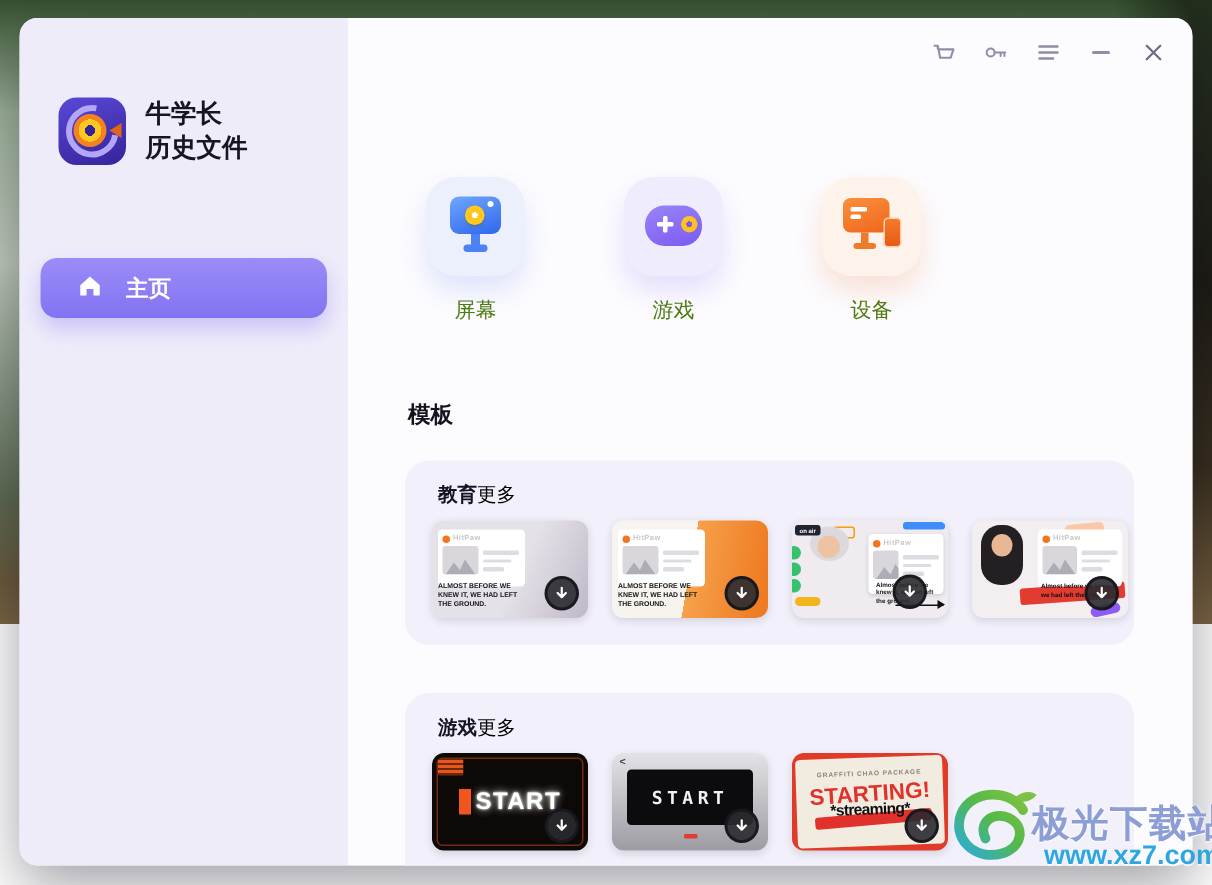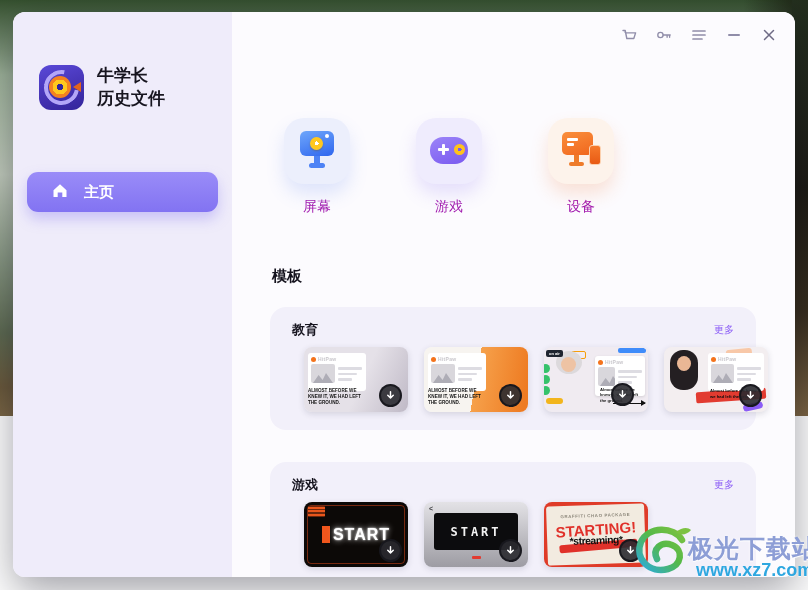--- a/index.html
+++ b/index.html
@@ -57,21 +57,21 @@
   .tab.active .bar { display:block; width:27px; height:4px; border-radius:2px; background:#8a7bf4; margin:7px auto 0; }
 
   
   .actions { position:absolute; left:52px; top:106px; display:flex; gap:66px; }
   .action { width:66px; text-align:center; cursor:pointer; }
   .qcard { position:relative; width:66px; height:66px; border-radius:20px; }
   .qcard.blue   { background:#eceffc; box-shadow:0 10px 18px rgba(90,130,240,.18); }
   .qcard.purple { background:#efecfd; box-shadow:0 10px 18px rgba(130,100,240,.18); }
   .qcard.orange { background:#fef6ea; box-shadow:0 10px 18px rgba(245,150,30,.18); }
   .qcard.coral  { background:#fdf3eb; box-shadow:0 10px 18px rgba(240,110,40,.18); }
-  .action .lbl { margin-top:14px; font-size:14px; color:#a21caf; }
+  .action .lbl { margin-top:14px; font-size:14px; color:#4d7c0f; }
 
   
   .ic-screen .scr { position:absolute; left:16px; top:13px; width:34px; height:25px; border-radius:6px;
     background:linear-gradient(160deg,#6fa7fb,#2f66ee); }
   .ic-screen .lens { position:absolute; left:26px; top:19px; width:13px; height:13px; border-radius:50%;
     background:radial-gradient(circle,#fff 0 2px,#ffc81e 2px); box-shadow:0 1px 2px rgba(120,80,0,.4); }
   .ic-screen .dot { position:absolute; left:41px; top:16px; width:4px; height:4px; border-radius:50%; background:#fff; }
   .ic-screen .neck { position:absolute; left:30px; top:38px; width:6px; height:8px; background:#4d82f5; }
   .ic-screen .base { position:absolute; left:25px; top:45px; width:16px; height:5px; border-radius:3px; background:#4d82f5; }
 
@@ -102,24 +102,24 @@
   .ic-dev .base { position:absolute; left:21px; top:44px; width:15px; height:4px; border-radius:2px; background:#ee7b2a; }
   .ic-dev .phone { position:absolute; left:41px; top:27px; width:12px; height:20px; border-radius:3px;
     background:linear-gradient(180deg,#f67a2b,#e85a14); border:1.5px solid #fcd0ae; }
 
   .tpl-title { position:absolute; left:40px; top:255px; font-size:15px; font-weight:700; color:#14121d; }
 
   
   .panel { position:absolute; left:38px; width:486px; height:123px; background:#f2f0fa; border-radius:16px; }
   .panel.edu { top:295px; }
   .panel.game { top:450px; height:135px; }
-  .panel .phead { display:flex; justify-content:space-between; align-items:center; padding:14px 22px 0 22px; }
+  .panel .phead { display:flex; justify-content:flex-start; align-items:center; padding:14px 22px 0 22px; }
   .panel .ptitle { font-size:13px; font-weight:700; color:#16141f; }
-  .panel .more { font-size:10px; color:#8b5cf6; cursor:pointer; }
-  .thumbs { position:absolute; left:34px; top:40px; display:flex; gap:16px; }
+  .panel .more { font-size:13px; color:#000000; cursor:pointer; }
+  .thumbs { position:absolute; left:18px; top:40px; display:flex; gap:16px; }
   .thumb { position:relative; width:104px; height:65px; border-radius:8px; overflow:hidden; cursor:pointer;
     box-shadow:0 2px 6px rgba(40,40,70,.15); background:#ddd; }
 
   
   .dl { position:absolute; right:6px; bottom:5px; width:23px; height:23px; border-radius:50%;
     background:rgba(42,42,48,.9); border:2px solid rgba(22,22,28,.9);
     display:flex; align-items:center; justify-content:center; cursor:pointer; z-index:6; }
 
   
   .slide { position:absolute; background:#fff; border-radius:3px; padding:3px 3px; z-index:2; }

